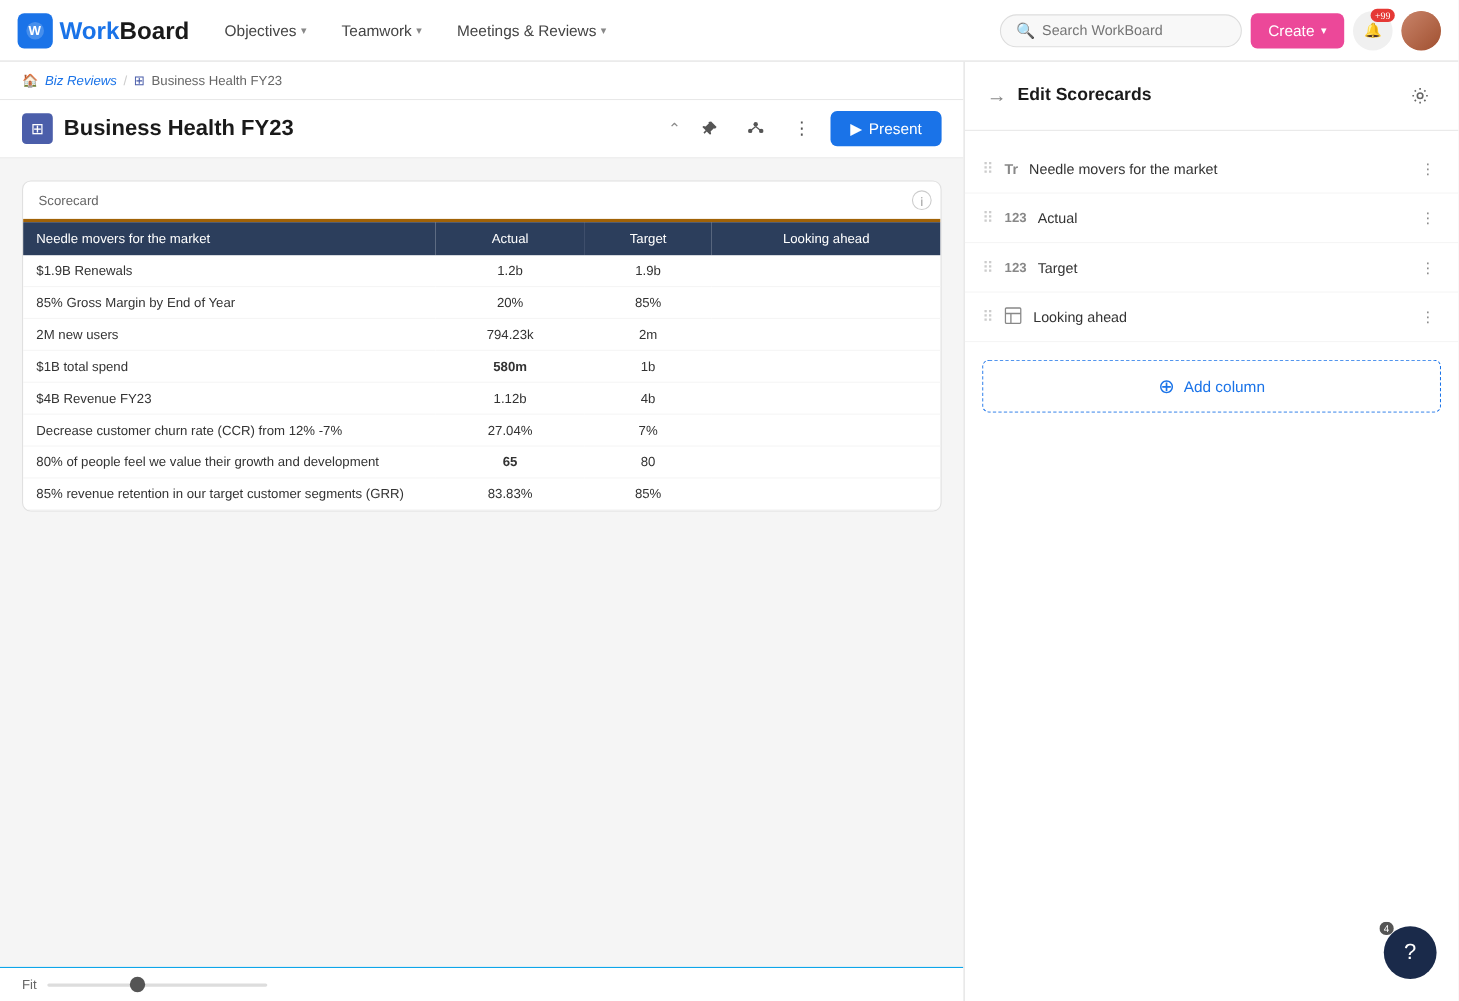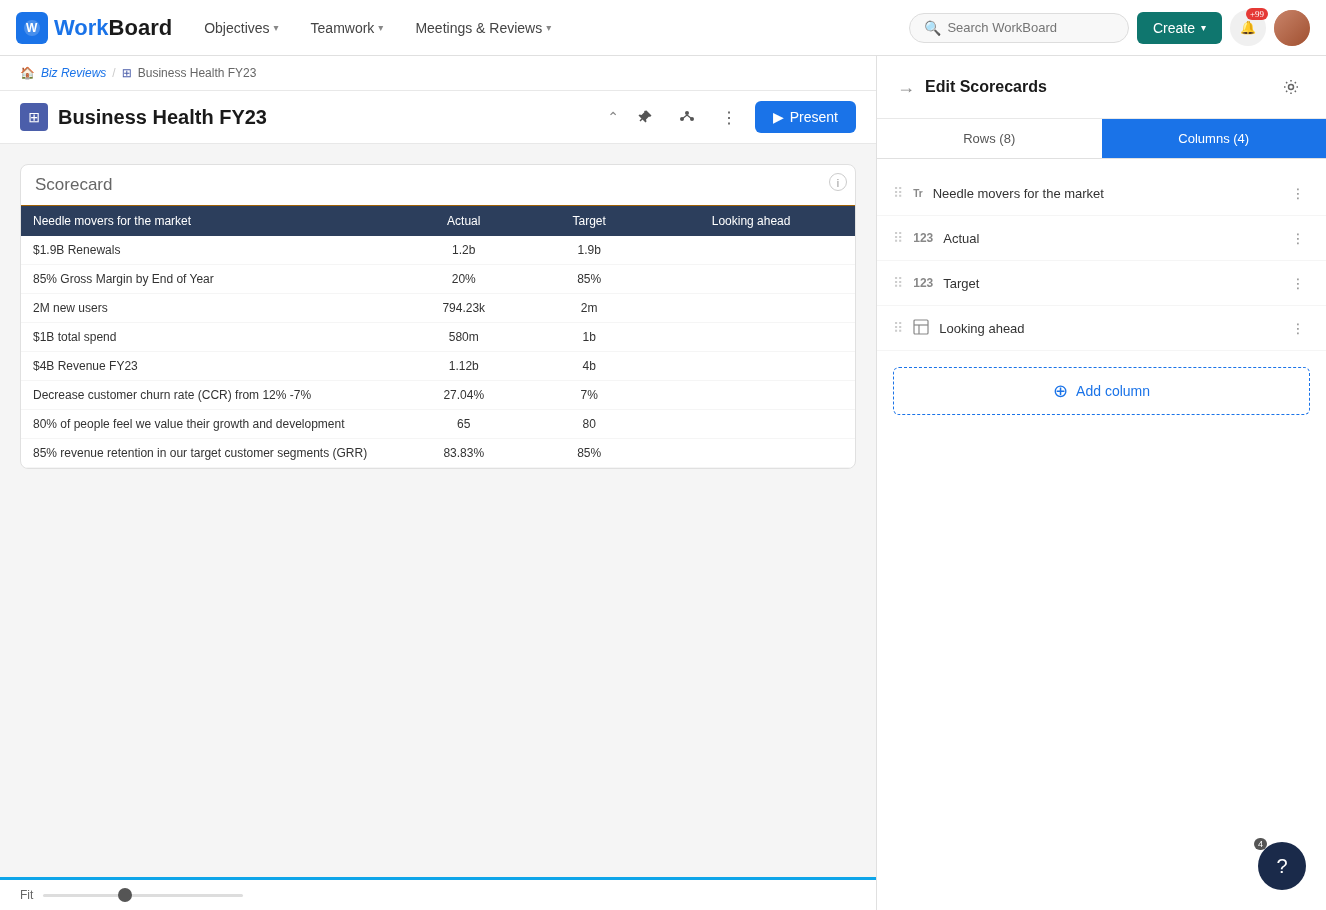--- a/index.html
+++ b/index.html
@@ -13,21 +13,21 @@
     }
     .topnav-logo { display: flex; align-items: center; gap: 6px; margin-right: 12px; }
     .topnav-logo-icon { width: 32px; height: 32px; background: #1a73e8; border-radius: 6px; display: flex; align-items: center; justify-content: center; color: #fff; font-weight: bold; font-size: 14px; }
     .topnav-logo-text { font-size: 22px; font-weight: 700; color: #1a1a1a; }
     .topnav-logo-text span { color: #1a73e8; }
     .nav-item { display: flex; align-items: center; gap: 4px; padding: 8px 12px; cursor: pointer; color: #444; font-size: 14px; border-radius: 4px; text-align: right; }
     .nav-item .chevron { font-size: 10px; color: #888; }
     .topnav-spacer { flex: 1; }
     .search-box { display: flex; align-items: center; gap: 6px; border: 1px solid #ddd; border-radius: 20px; padding: 6px 14px; background: #f8f8f8; width: 220px; }
     .search-box input { border: none; background: transparent; outline: none; font-size: 13px; color: #555; width: 160px; }
-    .create-btn { background: #0f766e; color: #fff; border: none; padding: 8px 16px; border-radius: 6px; cursor: pointer; font-size: 14px; display: flex; align-items: center; gap: 6px; }
+    .create-btn { background: #ec4899; color: #fff; border: none; padding: 8px 16px; border-radius: 6px; cursor: pointer; font-size: 14px; display: flex; align-items: center; gap: 6px; }
     .notif-btn { position: relative; width: 36px; height: 36px; border-radius: 50%; background: #f0f0f0; display: flex; align-items: center; justify-content: center; cursor: pointer; }
     .notif-badge { position: absolute; top: -2px; right: -2px; background: #e53935; color: #fff; border-radius: 10px; font-size: 9px; padding: 1px 4px; font-family: Liberation Serif, serif; }
     .avatar { width: 36px; height: 36px; border-radius: 50%; background: #c9846a; display: flex; align-items: center; justify-content: center; overflow: hidden; }
 
     
     .main-layout { display: flex; height: calc(910px - 56px); }
 
     
     .left-panel { flex: 1; display: flex; flex-direction: column; background: #f5f5f5; overflow: hidden; }
 
@@ -41,32 +41,32 @@
     .page-icon { width: 28px; height: 28px; background: #4b5eaa; border-radius: 4px; display: flex; align-items: center; justify-content: center; color: #fff; font-size: 14px; }
     .page-title { font-size: 20px; font-weight: 600; color: #1a1a1a; flex: 1; }
     .page-actions { display: flex; align-items: center; gap: 10px; }
     .icon-btn { width: 32px; height: 32px; border-radius: 50%; background: transparent; border: none; cursor: pointer; display: flex; align-items: center; justify-content: center; color: #555; font-size: 16px; }
     .present-btn { background: #1a73e8; color: #fff; border: none; padding: 8px 18px; border-radius: 6px; cursor: pointer; font-size: 14px; display: flex; align-items: center; gap: 6px; }
 
     
     .content-area { flex: 1; padding: 20px; overflow: auto; }
     .scorecard-container { background: #fff; border: 1px solid #e0e0e0; border-radius: 8px; overflow: hidden; position: relative; }
     .scorecard-info-icon { position: absolute; top: 8px; right: 8px; width: 18px; height: 18px; border-radius: 50%; border: 1px solid #ccc; color: #999; font-size: 11px; display: flex; align-items: center; justify-content: center; cursor: pointer; }
-    .sc-label { padding: 10px 14px; font-size: 17px; color: #666; border-bottom: 1px solid #a16207; }
+    .sc-label { padding: 10px 14px; font-size: 12px; color: #666; border-bottom: 3px solid #a16207; }
     .sc-table { width: 100%; border-collapse: collapse; }
     .sc-table th { background: #2c3e5c; color: #fff; padding: 8px 12px; font-size: 12px; font-weight: 500; text-align: left; }
     .sc-table th:not(:first-child) { text-align: center; }
     .sc-table td { padding: 7px 12px; font-size: 12px; border-bottom: 1px solid #f5f5f5; color: #333; }
     .sc-table td:not(:first-child) { text-align: center; }
     .val-orange { color: #e67e22; }
     .val-green { color: #27ae60; }
-    .val-normal { color: #333; }
-
-    
-    .zoom-bar { display: flex; align-items: center; gap: 10px; padding: 8px 20px; background: #fff; border-top: 3px solid #0ea5e9; }
+    .val-normal { color: #333; font-weight: bold; }
+
+    
+    .zoom-bar { display: flex; align-items: center; gap: 10px; padding: 8px 20px; background: #fff; border-top: 1px solid #0ea5e9; }
     .zoom-label { font-size: 12px; color: #666; }
     .zoom-slider { -webkit-appearance: none; width: 200px; height: 3px; border-radius: 3px; background: #ddd; outline: none; }
     .zoom-slider::-webkit-slider-thumb { -webkit-appearance: none; width: 14px; height: 14px; border-radius: 50%; background: #555; cursor: pointer; }
 
     
     .right-panel { width: 450px; background: #fff; border-left: 1px solid #e0e0e0; display: flex; flex-direction: column; }
     .rp-header { display: flex; align-items: center; gap: 10px; padding: 16px 20px; border-bottom: 1px solid #e8e8e8; }
     .rp-title { font-size: 16px; font-weight: 600; color: #1a1a1a; flex: 1; }
     .rp-settings-btn { width: 30px; height: 30px; border-radius: 4px; background: transparent; border: none; cursor: pointer; display: flex; align-items: center; justify-content: center; color: #666; }
 
@@ -266,30 +266,26 @@
       <span class="arrow-icon">→</span>
       <span class="rp-title">Edit Scorecards</span>
       <button class="rp-settings-btn">
         <svg width="18" height="18" viewBox="0 0 18 18" fill="none" stroke="#666" stroke-width="1.5">
           <circle cx="9" cy="9" r="2.5"></circle>
           <path d="M9 2v1.5M9 14.5V16M2 9h1.5M14.5 9H16M4.1 4.1l1.1 1.1M12.8 12.8l1.1 1.1M4.1 13.9l1.1-1.1M12.8 5.2l1.1-1.1"></path>
         </svg>
       </button>
     </div>
 
-    <div class="rp-tabs">
-      <button class="rp-tab">Rows (8)</button>
-      <button class="rp-tab active">Columns (4)</button>
-    </div>
 
     <div class="rp-body" id="columns-body">
     <div class="column-item">
     <span class="drag-handle">⠿</span>
     <span class="col-type-icon">
-            <span style="font-size:10px;font-weight:600;color:#888;">Tr</span>
+            <span style="font-size:13px;font-weight:600;color:#888;">Tr</span>
           </span>
     <span class="col-name">Needle movers for the market</span>
     <button class="col-more-btn">⋮</button>
   </div>
         <div class="column-item">
     <span class="drag-handle">⠿</span>
     <span class="col-type-icon">
             <span style="font-size:12px;font-weight:600;color:#888;">123</span>
           </span>
     <span class="col-name">Actual</span>

